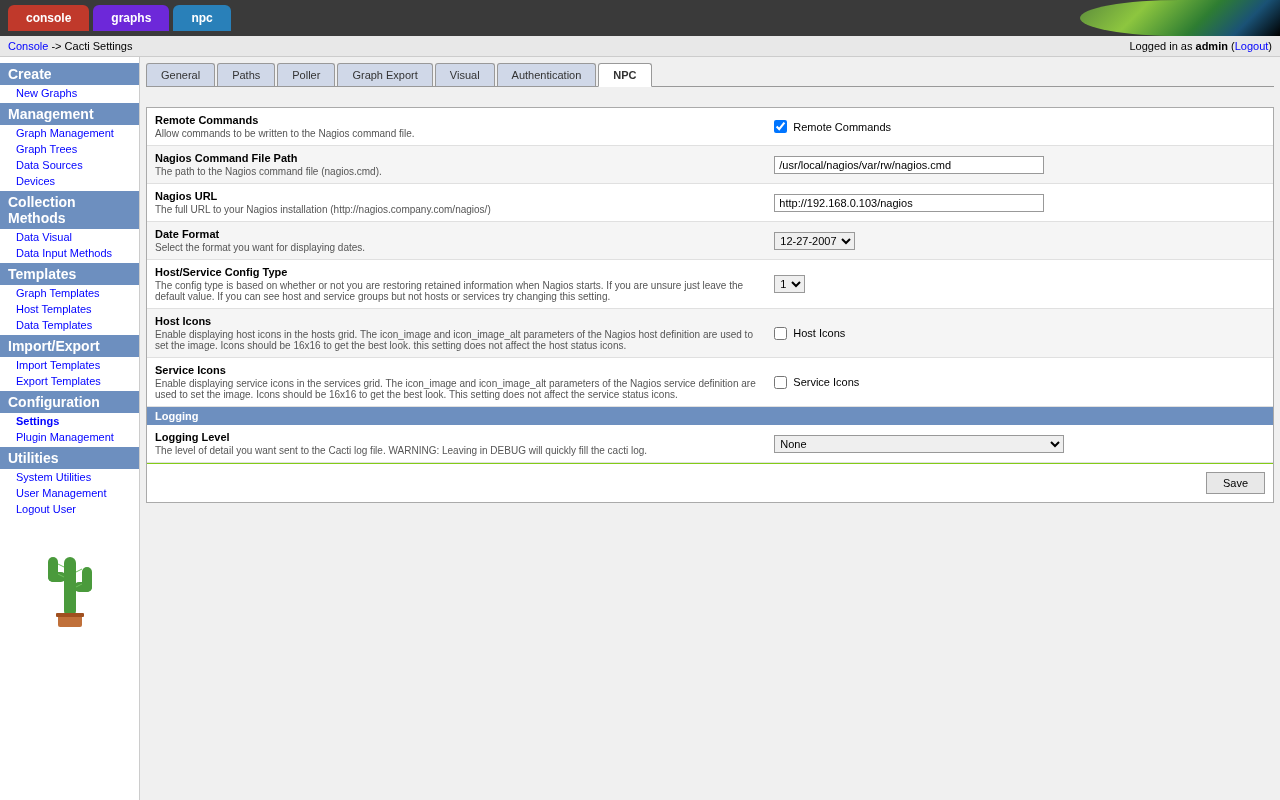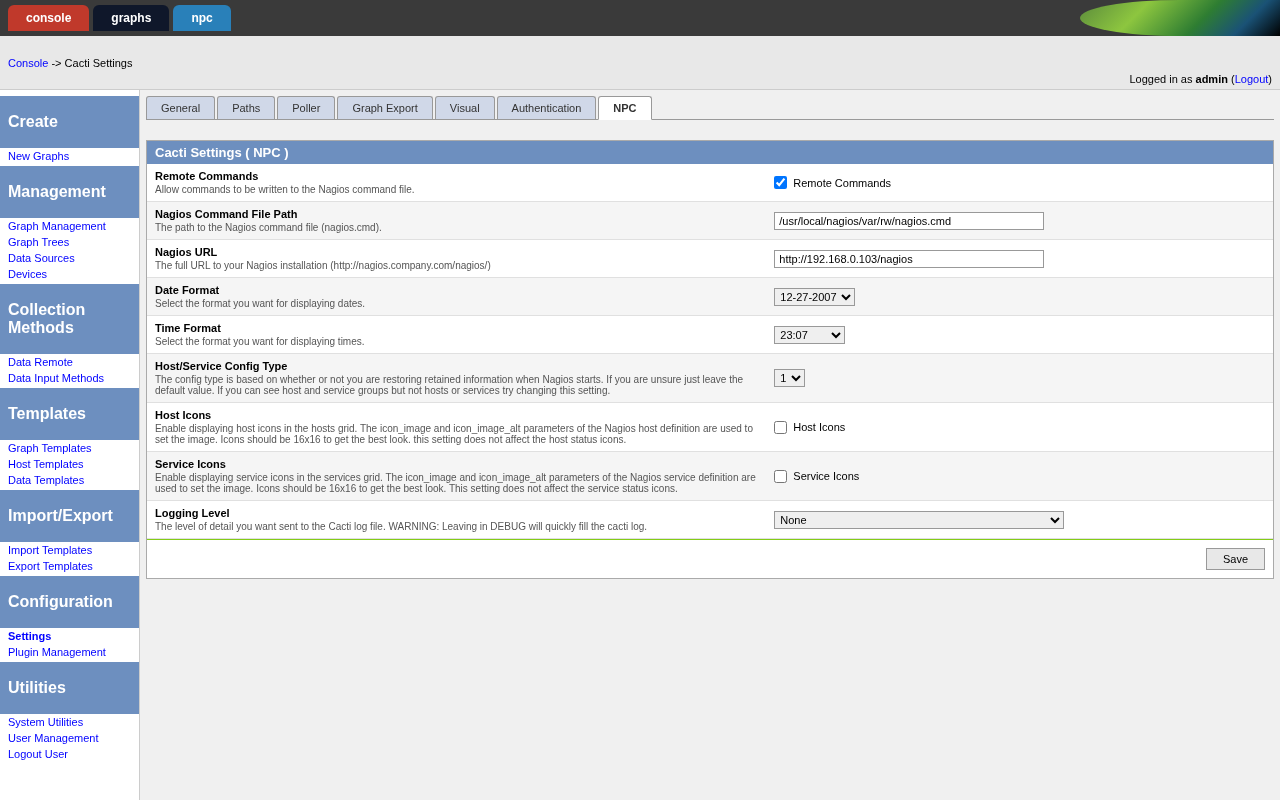--- a/index.html
+++ b/index.html
@@ -18,21 +18,21 @@
       display: inline-block;
       padding: 6px 18px;
       border-radius: 6px 6px 0 0;
       font-size: 12px;
       font-weight: bold;
       cursor: pointer;
       margin-right: 4px;
       color: white;
     }
     .nav-tab.console { background: #c0392b; }
-    .nav-tab.graphs { background: #0f172a; }
+    .nav-tab.graphs { background: #6d28d9; }
     .nav-tab.npc { background: #2980b9; }
     .top-right-image {
       position: absolute;
       right: 0;
       top: 0;
       width: 200px;
       height: 36px;
       background: linear-gradient(135deg, #5a8a3c 0%, #8dc63f 30%, #2e7d32 60%, #1a5276 80%, #000 100%);
       border-radius: 50% 0 0 50%;
       overflow: hidden;
@@ -41,47 +41,47 @@
     
     #breadcrumb-bar {
       background: #e8e8e8;
       border-bottom: 1px solid #ccc;
       padding: 4px 8px;
       display: flex;
       justify-content: space-between;
       align-items: center;
     }
     #breadcrumb-bar a { color: #00f; text-decoration: none; }
-    #breadcrumb-bar .login-info { font-size: 11px; margin-top: 33px; }
+    #breadcrumb-bar .login-info { font-size: 11px; }
     #breadcrumb-bar .login-info a { color: #00f; }
 
     
     #main-layout {
       display: flex;
       min-height: 760px;
     }
 
     
     #sidebar {
       width: 140px;
       background: #fff;
       border-right: 1px solid #ccc;
       padding: 4px 0;
       flex-shrink: 0;
     }
     .sidebar-section-header {
       background: #6d8fbf;
       color: white;
       font-weight: bold;
-      padding: 17px 8px;
-      font-size: 16px;
+      padding: 3px 8px;
+      font-size: 14px;
       margin-top: 2px;
     }
     .sidebar-item {
-      padding: 2px 8px;
+      padding: 2px 16px;
       font-size: 11px;
       color: #00f;
       cursor: pointer;
       text-decoration: none;
       display: block;
     }
     .sidebar-cactus {
       text-align: center;
       padding: 20px 0;
     }
@@ -241,21 +241,21 @@
     <div class="sidebar-section-header">Create</div>
     <a class="sidebar-item" href="#">New Graphs</a>
 
     <div class="sidebar-section-header">Management</div>
     <a class="sidebar-item" href="#">Graph Management</a>
     <a class="sidebar-item" href="#">Graph Trees</a>
     <a class="sidebar-item" href="#">Data Sources</a>
     <a class="sidebar-item" href="#">Devices</a>
 
     <div class="sidebar-section-header">Collection Methods</div>
-    <a class="sidebar-item" href="#">Data Remote</a>
+    <a class="sidebar-item" href="#">Data Visual</a>
     <a class="sidebar-item" href="#">Data Input Methods</a>
 
     <div class="sidebar-section-header">Templates</div>
     <a class="sidebar-item" href="#">Graph Templates</a>
     <a class="sidebar-item" href="#">Host Templates</a>
     <a class="sidebar-item" href="#">Data Templates</a>
 
     <div class="sidebar-section-header">Import/Export</div>
     <a class="sidebar-item" href="#">Import Templates</a>
     <a class="sidebar-item" href="#">Export Templates</a>
@@ -298,21 +298,20 @@
       <div class="tab">Paths</div>
       <div class="tab">Poller</div>
       <div class="tab">Graph Export</div>
       <div class="tab">Visual</div>
       <div class="tab">Authentication</div>
       <div class="tab active">NPC</div>
     </div>
 
     <div class="content-box">
 
-      <div class="page-title-bar">Cacti Settings ( NPC )</div>
 
 
       <table class="settings-table">
 
         <tbody>
             <tr>
           <td class="label-cell">
             <div class="field-label">Remote Commands</div>
             <div class="field-desc">Allow commands to be written to the Nagios command file.</div>
           </td>
@@ -351,32 +350,20 @@
           </td>
           <td class="control-cell">
             <select>
               <option>12-27-2007</option>
               <option>27-12-2007</option>
               <option>2007-12-27</option>
             </select>
           </td>
         </tr>
 
-        <tr>
-          <td class="label-cell">
-            <div class="field-label">Time Format</div>
-            <div class="field-desc">Select the format you want for displaying times.</div>
-          </td>
-          <td class="control-cell">
-            <select>
-              <option>23:07</option>
-              <option>11:07 PM</option>
-            </select>
-          </td>
-        </tr>
 
 
         <tr>
           <td class="label-cell">
             <div class="field-label">Host/Service Config Type</div>
             <div class="field-desc">The config type is based on whether or not you are restoring retained information when Nagios starts. If you are unsure just leave the default value. If you can see host and service groups but not hosts or services try changing this setting.</div>
           </td>
           <td class="control-cell">
             <select>
               <option>1</option>
@@ -407,20 +394,21 @@
           <td class="control-cell">
             <div class="checkbox-row">
               <input type="checkbox" style="">
               <span>Service Icons</span>
             </div>
           </td>
         </tr>
       </tbody>
         </table>
 
+      <div class="section-header">Logging</div>
 
       <table class="settings-table">
 
         <tbody>
             <tr>
           <td class="label-cell">
             <div class="field-label">Logging Level</div>
             <div class="field-desc">The level of detail you want sent to the Cacti log file. WARNING: Leaving in DEBUG will quickly fill the cacti log.</div>
           </td>
           <td class="control-cell">

